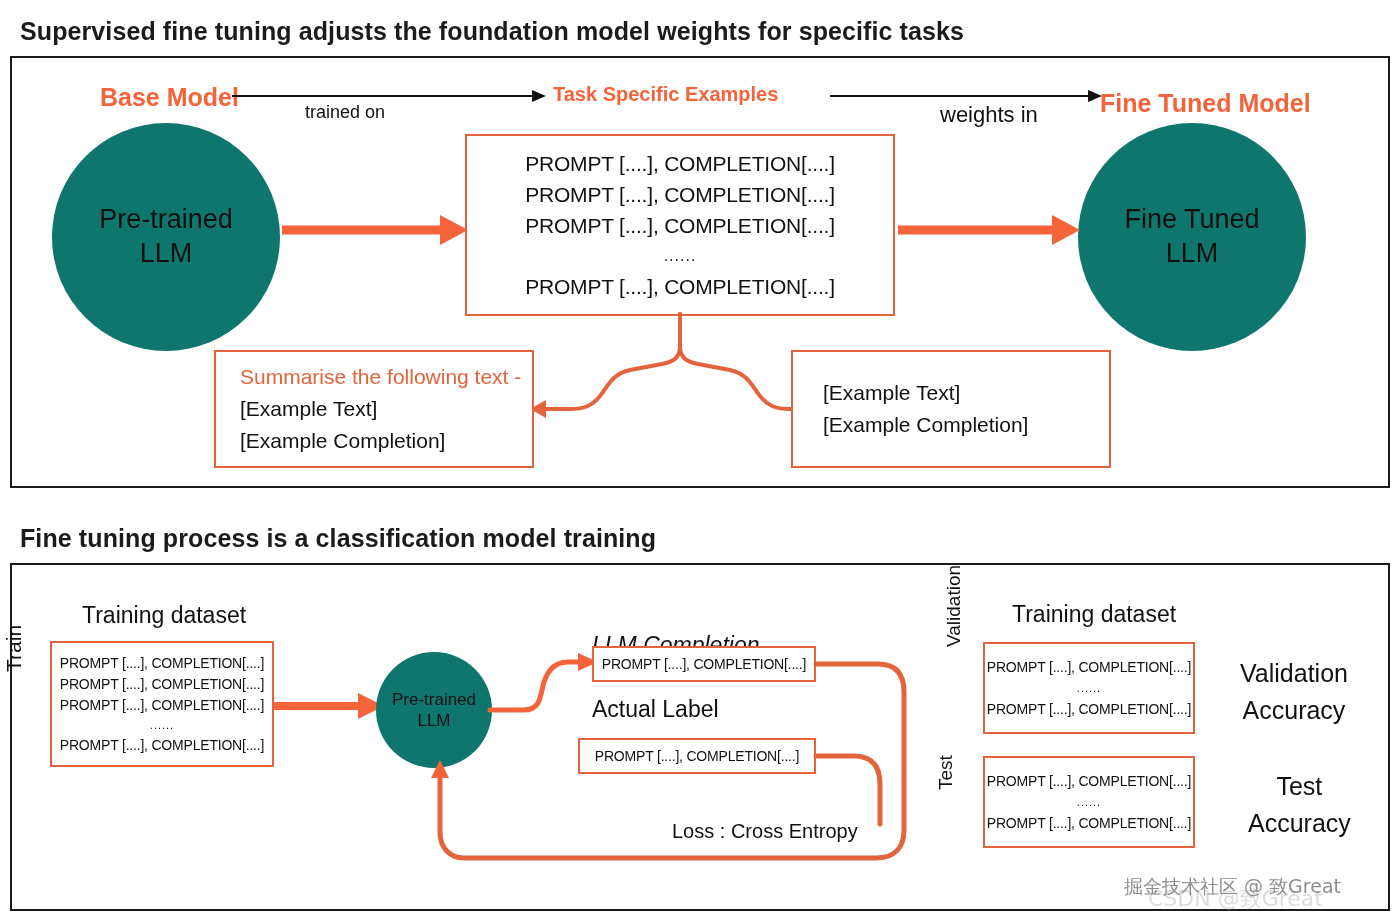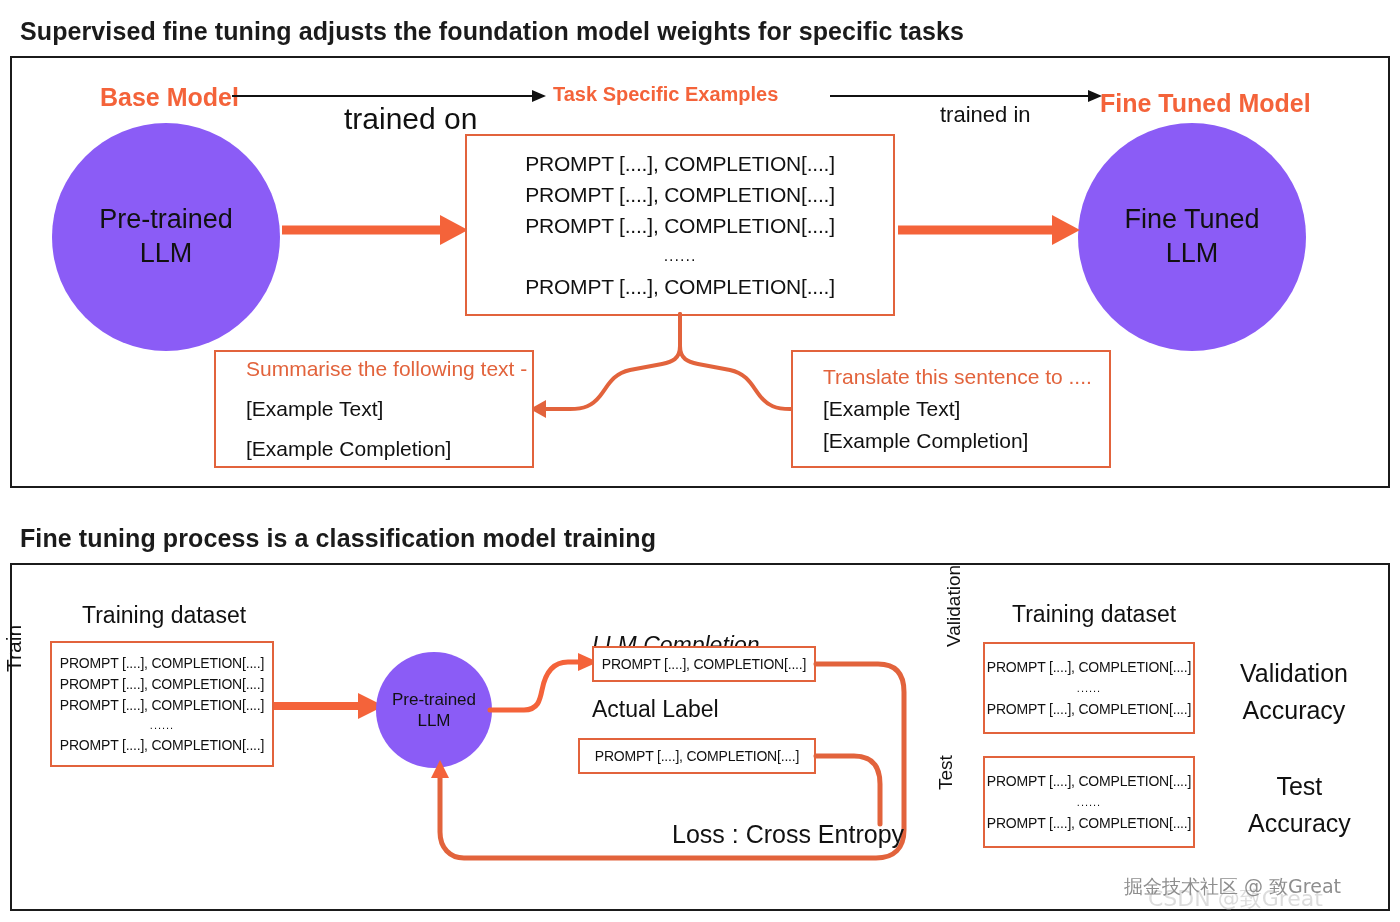--- a/index.html
+++ b/index.html
@@ -20,21 +20,21 @@
     white-space:nowrap;
   }
 
   
   .panel{
     border:2px solid #1b1b1b;background:#fff;box-sizing:border-box;
   }
 
   
   .circle{
-    border-radius:50%;background:#8b5cf6;
+    border-radius:50%;background:#0f766e;
     display:flex;align-items:center;justify-content:center;
     text-align:center;color:#111;line-height:1.25;
   }
 
   
   .obox{
     border:2px solid #E2633C;background:#fff;box-sizing:border-box;
     display:flex;flex-direction:column;align-items:center;justify-content:center;
   }
 
@@ -75,27 +75,27 @@
 <div class="abs panel" style="left:10px;top:56px;width:1380px;height:432px;"></div>
 
 <div class="abs orange-label cond" style="left:100px;top:83px;font-size:25px;">Base Model</div>
 <div class="abs orange-label cond" style="left:553px;top:83px;font-size:20px;">Task Specific Examples</div>
 <div class="abs orange-label cond" style="left:1100px;top:83px;font-size:25px;margin-top:6px;">Fine Tuned Model</div>
 
 <svg class="abs" style="left:232px;top:84px;width:320px;height:24px;">
   <line x1="0" y1="12" x2="300" y2="12" stroke="#111" stroke-width="2"></line>
   <polygon points="300,6 314,12 300,18" fill="#111"></polygon>
 </svg>
-<div class="abs blk-label cond" style="left:305px;top:102px;font-size:30px;margin-left:39px;">trained on</div>
+<div class="abs blk-label cond" style="left:305px;top:102px;font-size:18px;">trained on</div>
 
 <svg class="abs" style="left:830px;top:84px;width:278px;height:24px;">
   <line x1="0" y1="12" x2="258" y2="12" stroke="#111" stroke-width="2"></line>
   <polygon points="258,6 272,12 258,18" fill="#111"></polygon>
 </svg>
-<div class="abs blk-label cond" style="left:940px;top:102px;font-size:22px;">trained in</div>
+<div class="abs blk-label cond" style="left:940px;top:102px;font-size:22px;">weights in</div>
 
 <div class="abs circle cond" style="left:52px;top:123px;width:228px;height:228px;font-size:27px;">
   <div>
     <div>Pre-trained</div>
     <div>LLM</div>
   </div>
 </div>
 
 <div class="abs circle cond" style="left:1078px;top:123px;width:228px;height:228px;font-size:27px;">
   <div>
@@ -121,28 +121,27 @@
   <div class="pline" style="font-size:21px;line-height:31px;">PROMPT [....], COMPLETION[....]</div>
 </div>
 
 <svg class="abs" style="left:530px;top:314px;width:300px;height:100px;">
   <path d="M150,0 L150,32 C150,45 142,48 132,50 L100,56 C82,60 78,72 70,82 C62,92 54,95 40,95 L14,95" fill="none" stroke="#E2633C" stroke-width="4" stroke-linecap="round"></path>
   <path d="M150,0 L150,32 C150,45 158,48 168,50 L200,56 C218,60 222,72 230,82 C238,92 246,95 260,95 L286,95" fill="none" stroke="#E2633C" stroke-width="4" stroke-linecap="round"></path>
   <polygon points="16,86 0,95 16,104" fill="#E2633C"></polygon>
   <polygon points="284,86 300,95 284,104" fill="#E2633C"></polygon>
 </svg>
 
-<div class="abs obox" style="left:214px;top:350px;width:320px;height:118px;align-items:flex-start;justify-content:center;padding-left:30px;gap:8px;">
+<div class="abs obox" style="left:214px;top:350px;width:320px;height:118px;align-items:flex-start;justify-content:center;padding-left:24px;">
   <div class="cond" style="color:#E2633C;font-size:21px;line-height:32px;">Summarise the following text -</div>
   <div class="cond" style="color:#111;font-size:21px;line-height:32px;">[Example Text]</div>
   <div class="cond" style="color:#111;font-size:21px;line-height:32px;">[Example Completion]</div>
 </div>
 
 <div class="abs obox" style="left:791px;top:350px;width:320px;height:118px;align-items:flex-start;justify-content:center;padding-left:30px;">
-  <div class="cond" style="color:#E2633C;font-size:21px;line-height:32px;">Translate this sentence to ....</div>
   <div class="cond" style="color:#111;font-size:21px;line-height:32px;">[Example Text]</div>
   <div class="cond" style="color:#111;font-size:21px;line-height:32px;">[Example Completion]</div>
 </div>
 
 <div class="abs panel-title" style="left:20px;top:524px;">Fine tuning process is a classification model training</div>
 
 <div class="abs panel" style="left:10px;top:563px;width:1380px;height:348px;"></div>
 
 <div class="abs cond" style="left:82px;top:602px;font-size:23px;color:#111;">Training dataset</div>
 <div class="abs vlabel cond" style="left:26px;top:672px;font-size:21px;">Train</div>
@@ -184,21 +183,21 @@
 
 <svg class="abs" style="left:430px;top:660px;width:490px;height:218px;">
 
   <path d="M386,4 L448,4 C466,4 474,14 474,32 L474,170 C474,188 464,198 446,198 L34,198 C20,198 10,188 10,172 L10,118" fill="none" stroke="#E2633C" stroke-width="5" stroke-linejoin="round" stroke-linecap="round"></path>
 
   <path d="M386,96 L424,96 C442,96 450,106 450,124 L450,164" fill="none" stroke="#E2633C" stroke-width="5" stroke-linejoin="round" stroke-linecap="round"></path>
 
   <polygon points="1,118 10,100 19,118" fill="#F4633A"></polygon>
 </svg>
 
-<div class="abs cond" style="left:672px;top:820px;font-size:25px;color:#111;">Loss : Cross Entropy</div>
+<div class="abs cond" style="left:672px;top:820px;font-size:20px;color:#111;">Loss : Cross Entropy</div>
 
 <div class="abs cond" style="left:1012px;top:601px;font-size:23px;color:#111;">Training dataset</div>
 
 <div class="abs vlabel cond" style="left:965px;top:647px;font-size:19px;">Validation</div>
 <div class="abs obox" style="left:983px;top:642px;width:212px;height:92px;">
   <div class="pline" style="font-size:14px;line-height:22px;">PROMPT [....], COMPLETION[....]</div>
   <div class="pline dots" style="font-size:11px;line-height:20px;">......</div>
   <div class="pline" style="font-size:14px;line-height:22px;">PROMPT [....], COMPLETION[....]</div>
 </div>
 <div class="abs cond" style="left:1240px;top:655px;font-size:25px;color:#111;text-align:center;line-height:37px;">

